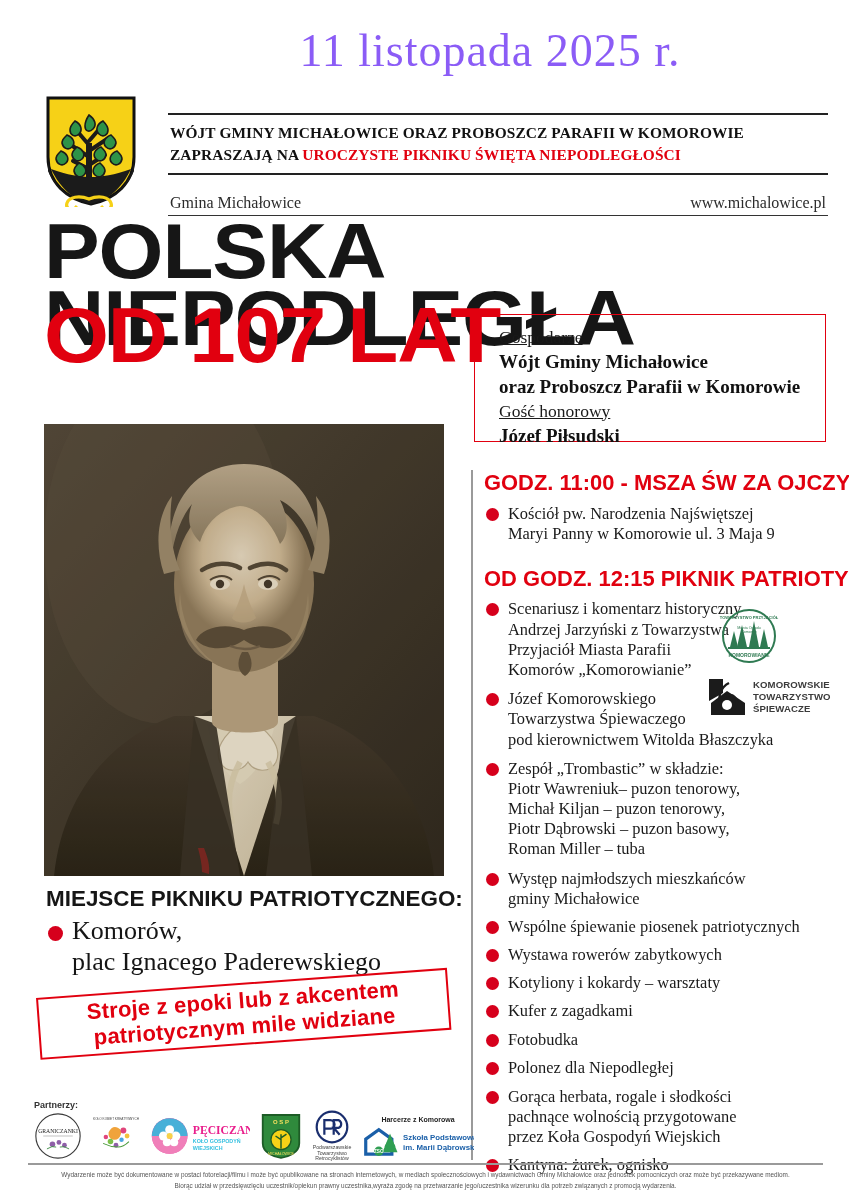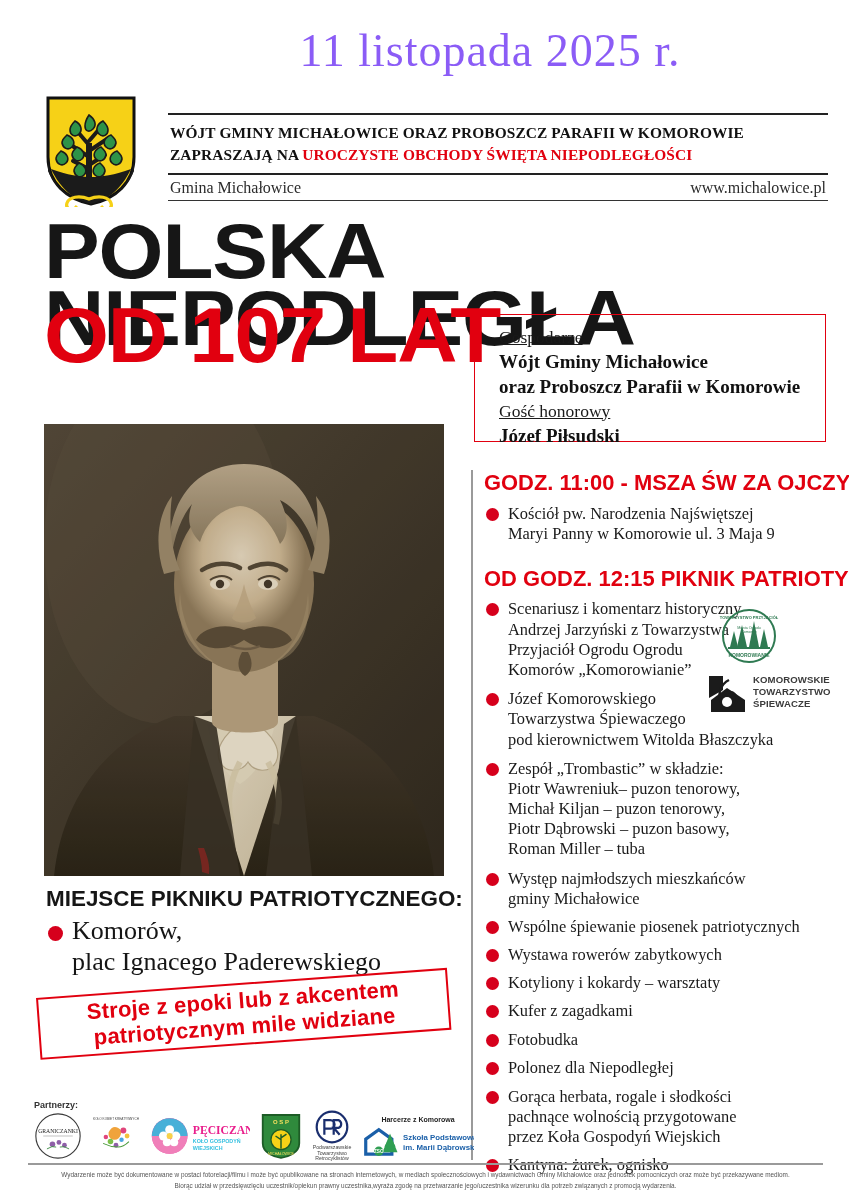--- a/index.html
+++ b/index.html
@@ -21,21 +21,21 @@
   .hdr-rules{position:absolute;left:168px;top:113px;width:660px;}
   .rule{height:2px;background:#222;width:100%;}
   .rule.thin{height:1px;background:#333;}
   .hdr-invite{
     padding:7px 2px 6px 2px;font-weight:bold;font-size:15.4px;
     line-height:1.45;letter-spacing:.1px;color:#111;
   }
   .hdr-invite .hl{color:#e1000f;}
   .hdr-foot{
     display:flex;justify-content:space-between;align-items:baseline;
-    padding:4px 2px 3px 2px;font-size:16px;color:#2b2b2b;
+    padding:19px 2px 3px 2px;font-size:16px;color:#2b2b2b;
   }
 
   
   .title-main{
     position:absolute;left:44px;top:218px;width:790px;
     font-family:"Liberation Sans Narrow","Liberation Sans",sans-serif;
     font-weight:bold;font-size:78px;line-height:.86;
     letter-spacing:-1px;color:#161616;
     transform:scaleX(1.07);transform-origin:left top;
   }
@@ -85,21 +85,21 @@
     content:"";position:absolute;left:2px;top:4px;
     width:13px;height:13px;border-radius:50%;background:#d6001c;
   }
   ul.items li .l{display:block;}
 
   .mass-list li{margin-top:5px;}
 
   
   .logo-komorowianie{position:absolute;left:716px;top:607px;width:66px;height:62px;}
   .logo-kts{position:absolute;left:707px;top:674px;width:128px;height:46px;
-    display:flex;gap:6px;}
+    display:flex;align-items:center;gap:6px;}
   .logo-kts .mark{width:40px;height:40px;flex:0 0 40px;}
   .logo-kts .txt{
     font-family:"Liberation Sans",sans-serif;font-size:9.6px;
     font-weight:bold;line-height:1.26;color:#3b3b3b;letter-spacing:.1px;
   }
 
   
   .portrait{
     position:absolute;left:44px;top:424px;width:400px;height:452px;
     overflow:hidden;background:#3a332a;
@@ -192,21 +192,21 @@
         <path d="M55 68 c-6 2 -9 8 -5 12 c4 4 9 1 10 -4 c0 -4 -3 -6 -5 -8 z"></path>
       </g>
       <path d="M44 104 c-10 -4 -20 -2 -22 4 c-2 6 6 9 9 4 M44 104 c10 -4 20 -2 22 4 c2 6 -6 9 -9 4" stroke="#f6d117" stroke-width="3.2" fill="none" stroke-linecap="round"></path>
     </svg>
   </div>
 
   <div class="hdr-rules">
     <div class="rule"></div>
     <div class="hdr-invite">
       <div>WÓJT GMINY MICHAŁOWICE  ORAZ PROBOSZCZ PARAFII W KOMOROWIE</div>
-      <div><span>ZAPRASZAJĄ NA </span><span class="hl">UROCZYSTE OBCHODY ŚWIĘTA NIEPODLEGŁOŚCI</span></div>
+      <div><span>ZAPRASZAJĄ NA </span><span class="hl">UROCZYSTE PIKNIKU ŚWIĘTA NIEPODLEGŁOŚCI</span></div>
     </div>
     <div class="rule"></div>
     <div class="hdr-foot">
       <span>Gmina Michałowice</span>
       <span>www.michalowice.pl</span>
     </div>
     <div class="rule thin"></div>
   </div>
 
   <div class="title-main">POLSKA NIEPODLEGŁA</div>
@@ -305,21 +305,21 @@
         <span class="l">Kościół pw. Narodzenia Najświętszej</span>
         <span class="l">Maryi Panny w Komorowie ul. 3 Maja 9</span>
       </li>
     </ul>
 
     <div class="prog-head second">OD GODZ. 12:15 PIKNIK PATRIOTYCZNY</div>
     <ul class="items">
       <li>
         <span class="l">Scenariusz i komentarz historyczny</span>
         <span class="l">Andrzej Jarzyński z Towarzystwa</span>
-        <span class="l">Przyjaciół Ogrodu Ogrodu</span>
+        <span class="l">Przyjaciół Miasta Parafii</span>
         <span class="l">Komorów „Komorowianie”</span>
       </li>
       <li>
         <span class="l">Józef Komorowskiego</span>
         <span class="l">Towarzystwa Śpiewaczego</span>
         <span class="l">pod kierownictwem Witolda Błaszczyka</span>
       </li>
       <li>
         <span class="l">Zespół „Trombastic” w składzie:</span>
         <span class="l">Piotr Wawreniuk– puzon tenorowy,</span>

